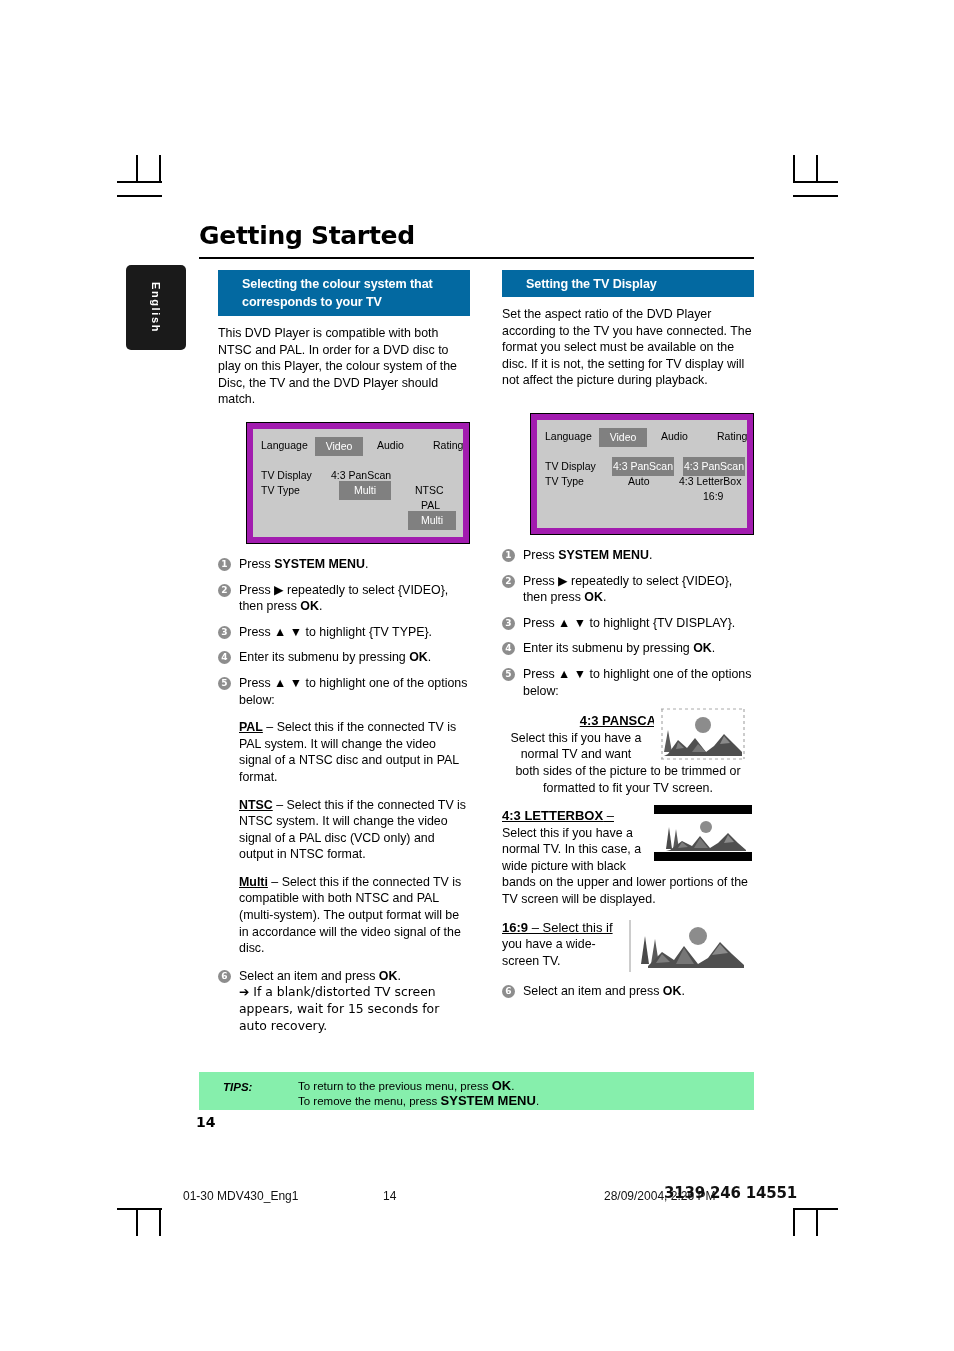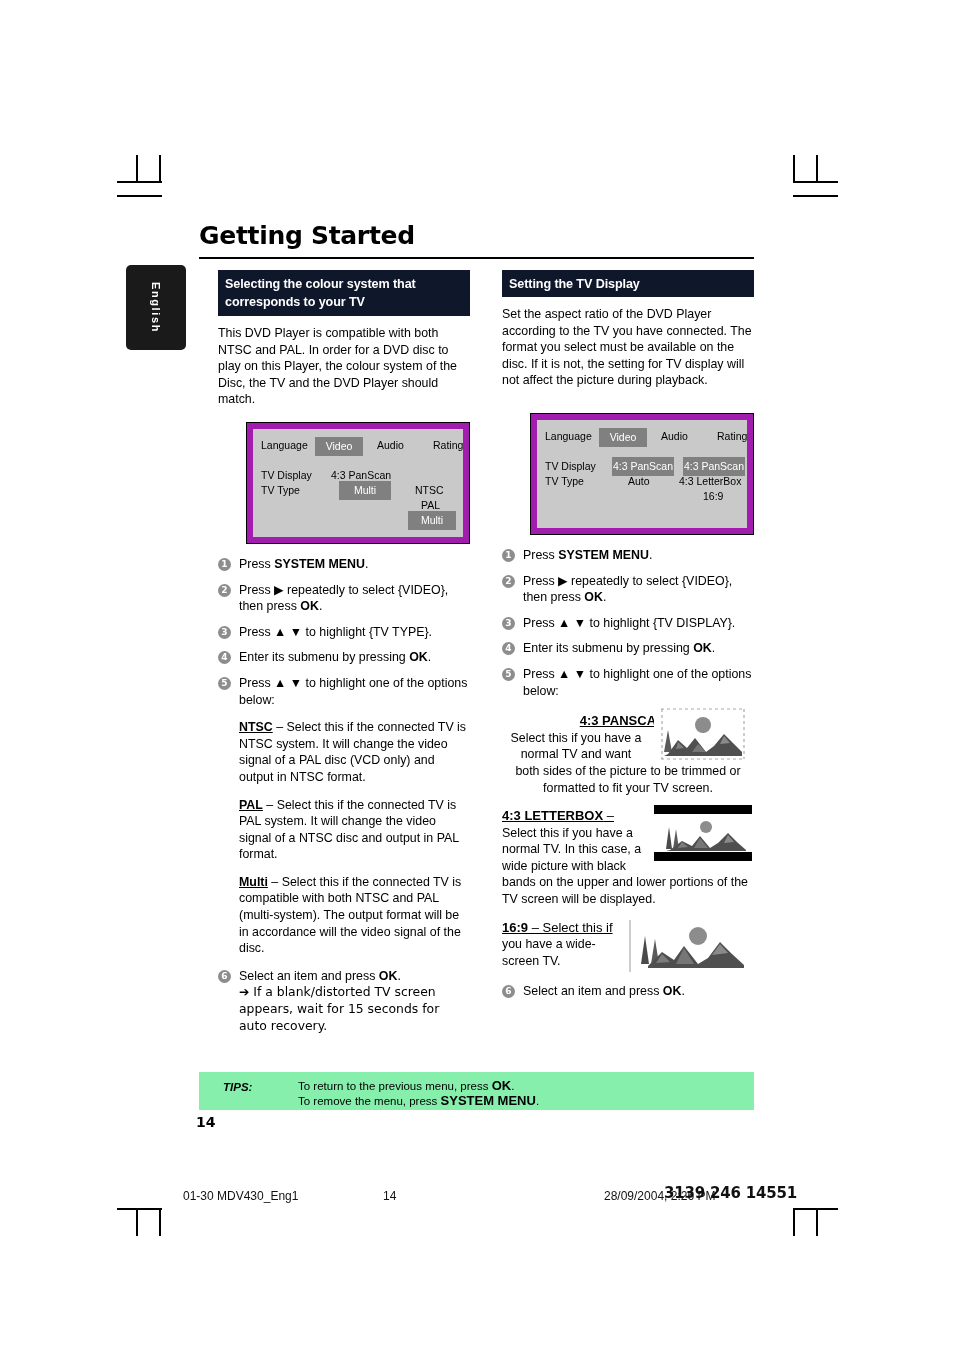--- a/index.html
+++ b/index.html
@@ -67,26 +67,26 @@
     height: 2px;
     background: #000;
   }
 
   
   .col { position: absolute; top: 270px; font-size: 12.4px; line-height: 16.6px; }
   #col-left  { left: 218px; width: 252px; }
   #col-right { left: 502px; width: 252px; }
 
   .sec-head {
-    background: #0f172a;
+    background: #0369a1;
     color: #ffffff;
     font-weight: bold;
     font-size: 12.6px;
     line-height: 18px;
-    padding: 5px 8px 5px 7px;
+    padding: 5px 8px 5px 24px;
     letter-spacing: -0.1px;
   }
   #col-right .sec-head { padding-bottom: 4px; }
 
   .para { margin-top: 9px; }
   .para.tight { }
 
   
   .osd-wrap {
     margin-top: 14px;
@@ -276,24 +276,24 @@
       <div class="step">
         <span class="num">4</span>
         <span>Enter its submenu by pressing </span><b>OK</b><span>.</span>
       </div>
       <div class="step">
         <span class="num">5</span>
         <span>Press ▲ ▼ to highlight one of the options below:</span>
       </div>
 
       <div class="opt" style="padding-left:21px;">
+        <span class="term">PAL</span><span> – Select this if the connected TV is PAL system. It will change the video signal of a NTSC disc and output in PAL format.</span>
+      </div>
+      <div class="opt" style="padding-left:21px;">
         <span class="term">NTSC</span><span> – Select this if the connected TV is NTSC system. It will change the video signal of a PAL disc (VCD only) and output in NTSC format.</span>
-      </div>
-      <div class="opt" style="padding-left:21px;">
-        <span class="term">PAL</span><span> – Select this if the connected TV is PAL system. It will change the video signal of a NTSC disc and output in PAL format.</span>
       </div>
       <div class="opt" style="padding-left:21px;">
         <span class="term">Multi</span><span> – Select this if the connected TV is compatible with both NTSC and PAL (multi-system).  The output format will be in accordance will the video signal of the disc.</span>
       </div>
 
       <div class="step" style="margin-top:11px;">
         <span class="num">6</span>
         <span>Select an item and press </span><b>OK</b><span>.</span>
         <div class="arrow">➔ If a blank/distorted TV screen appears, wait for 15 seconds for auto recovery.</div>
       </div>

